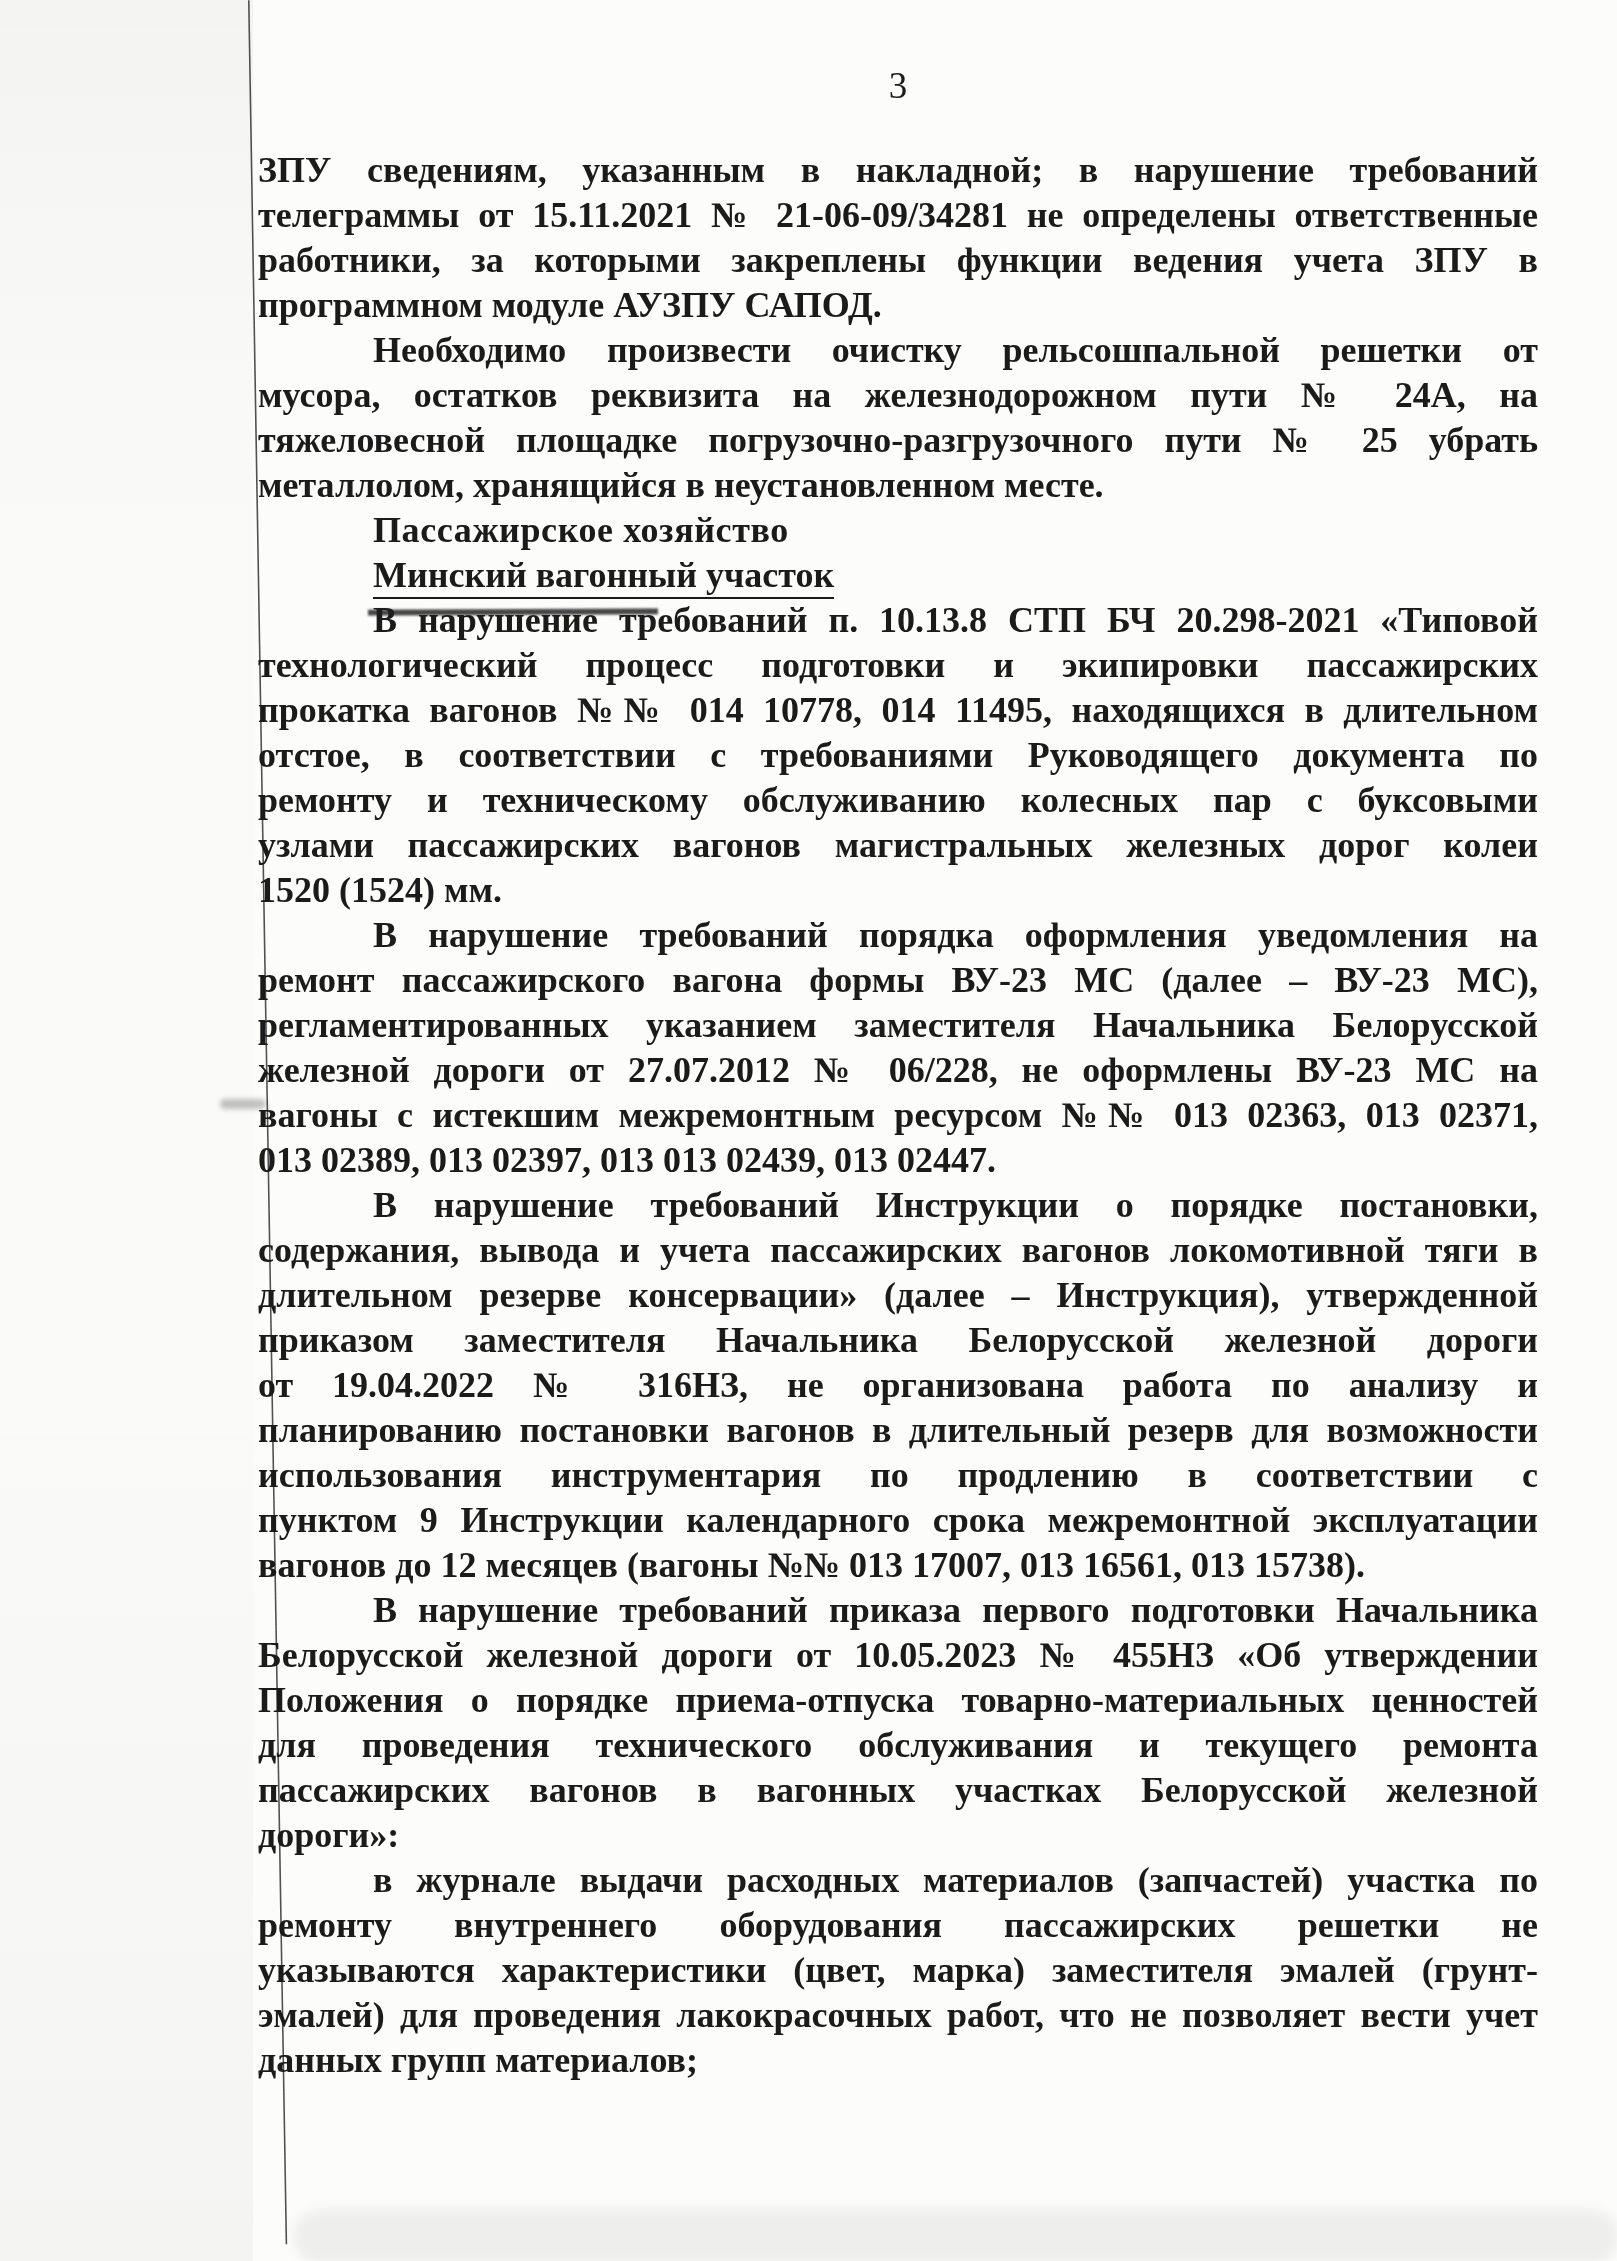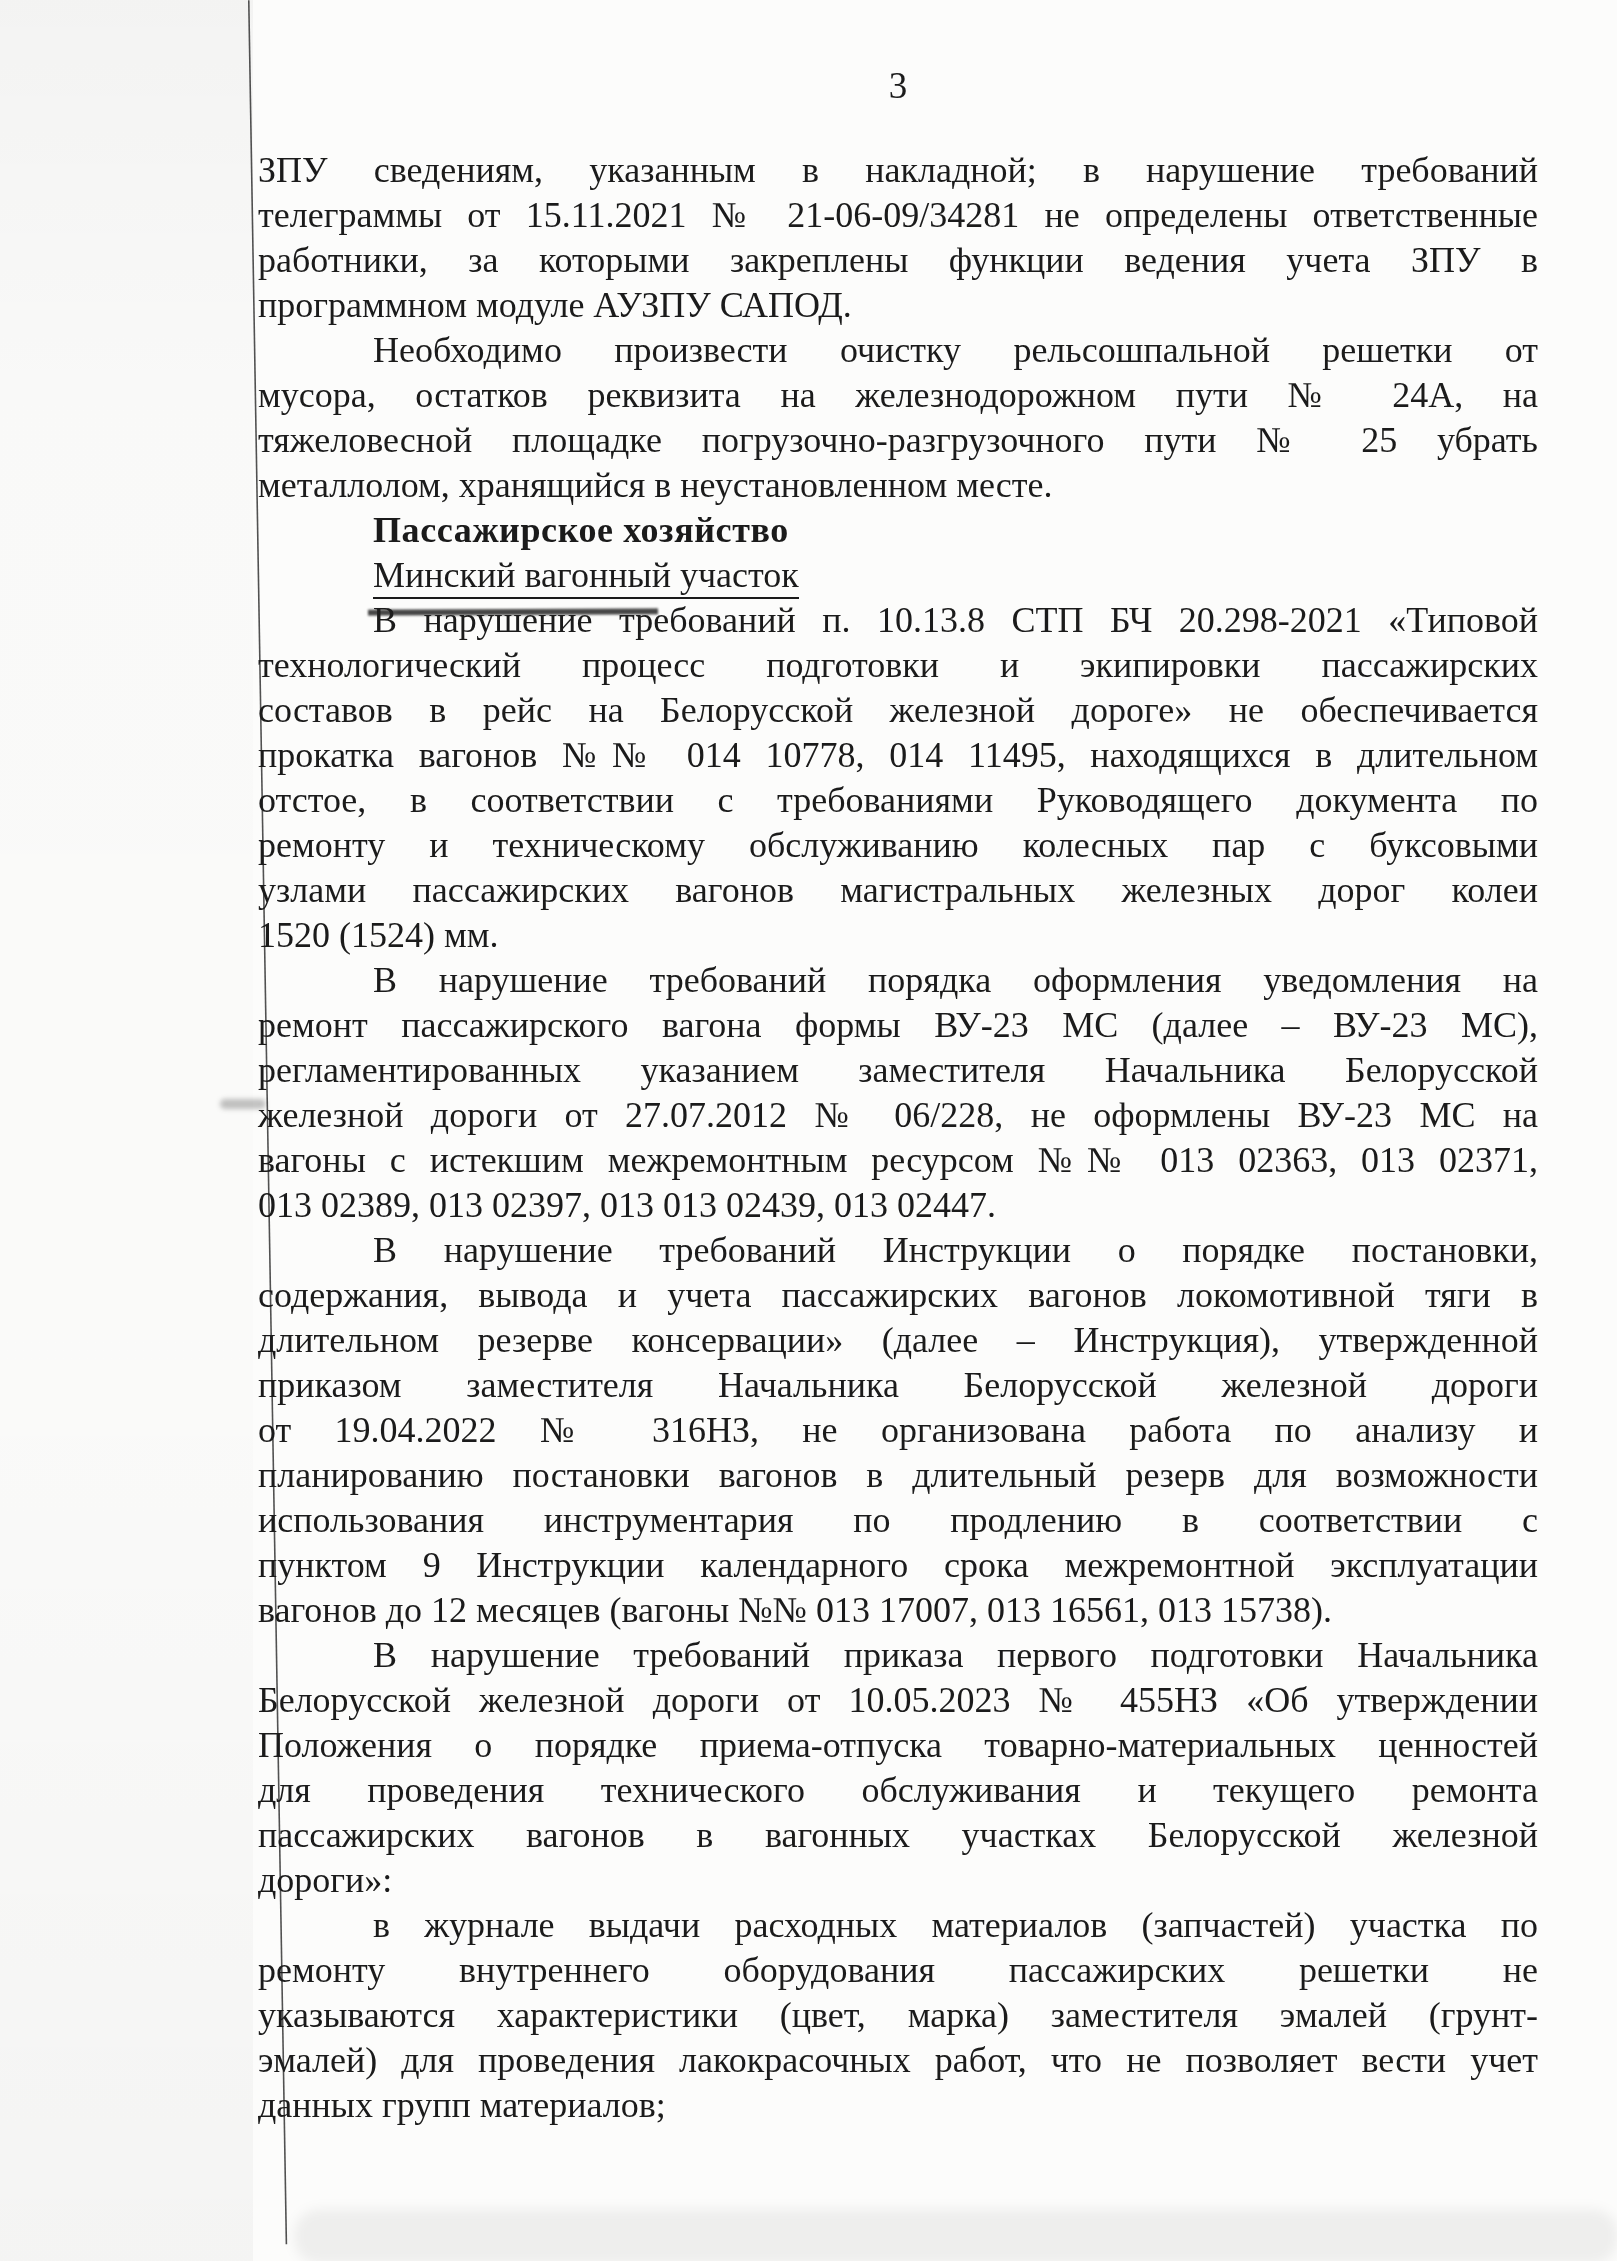--- a/index.html
+++ b/index.html
@@ -48,20 +48,21 @@
     width: 1280px;
     font-size: 36px;
     line-height: 45px;
   }
   .para { margin: 0; }
   .ln {
     text-align: justify;
     text-align-last: justify;
     overflow: visible;
     height: 45px;
+    font-weight: bold;
   }
   .ln.last {
     text-align: right;
     text-align-last: left;
   }
   .ln.ind { text-indent: 115px; }
   .h-bold {
     font-weight: bold;
     letter-spacing: 0.6px;
   }
@@ -136,21 +137,20 @@
       <div class="ln last ind">Пассажирское хозяйство</div>
     </div>
 
     <div class="para h-under">
       <div class="ln last ind"><span class="u">Минский вагонный участок</span></div>
     </div>
 
     <div class="para">
       <div class="ln ind">В нарушение требований п. 10.13.8 СТП БЧ 20.298-2021 «Типовой</div>
       <div class="ln">технологический процесс подготовки и экипировки пассажирских</div>
-      <div class="ln">составов в рейс на Белорусской железной дороге» не обеспечивается</div>
       <div class="ln">прокатка вагонов №№ 014 10778, 014 11495, находящихся в длительном</div>
       <div class="ln">отстое, в соответствии с требованиями Руководящего документа по</div>
       <div class="ln">ремонту и техническому обслуживанию колесных пар с буксовыми</div>
       <div class="ln">узлами пассажирских вагонов магистральных железных дорог колеи</div>
       <div class="ln last">1520 (1524) мм.</div>
     </div>
 
     <div class="para">
       <div class="ln ind">В нарушение требований порядка оформления уведомления на</div>
       <div class="ln">ремонт пассажирского вагона формы ВУ-23 МС (далее – ВУ-23 МС),</div>

